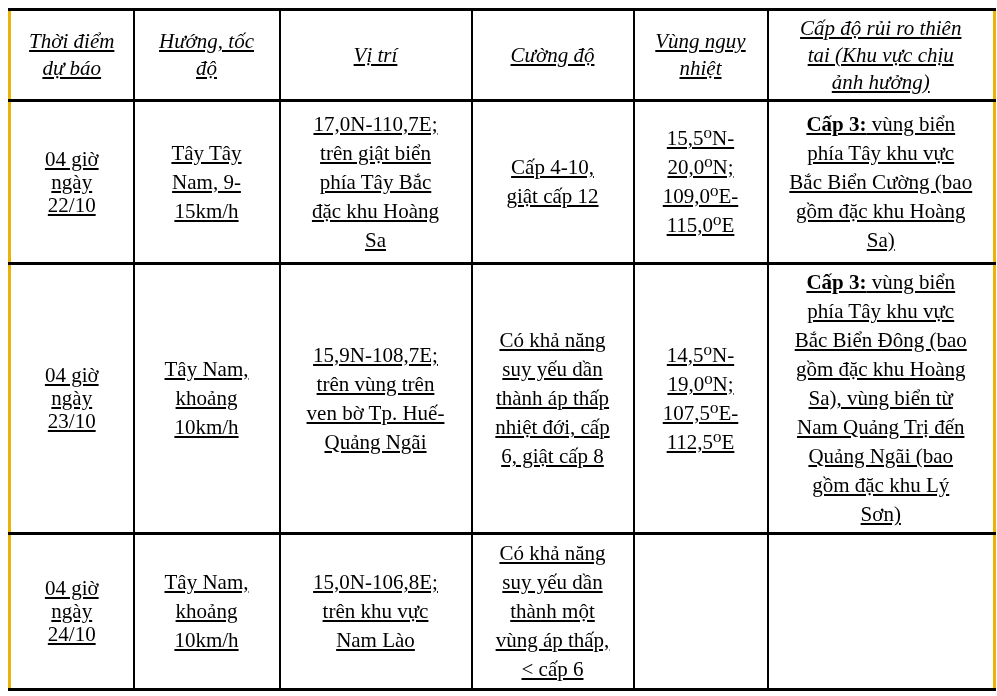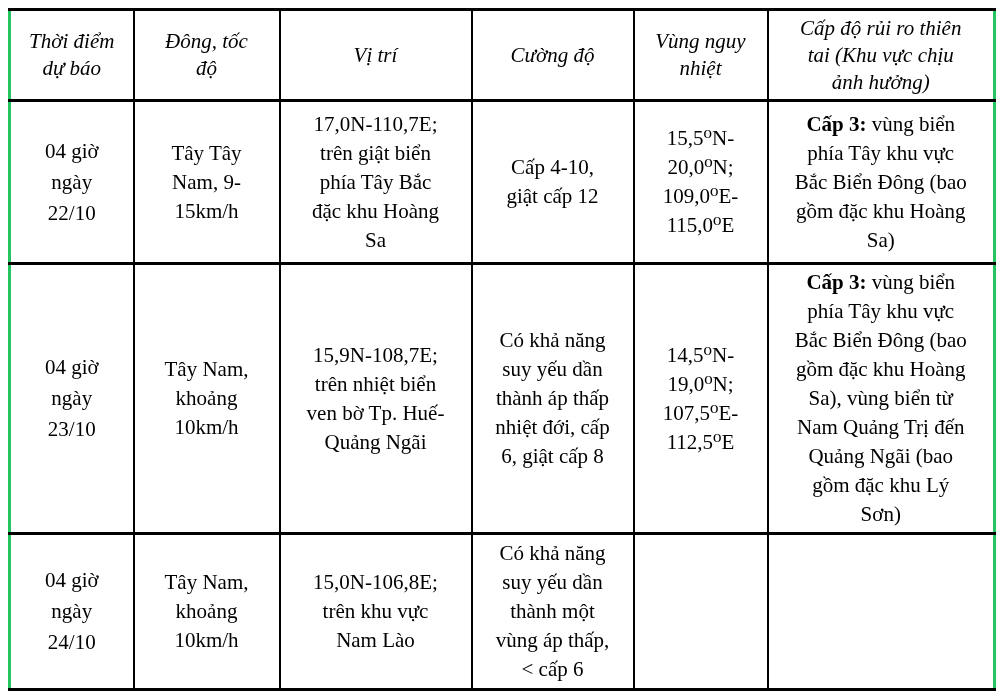--- a/index.html
+++ b/index.html
@@ -18,22 +18,23 @@
     font-family: "Liberation Serif", "DejaVu Serif", serif;
     color: #000000;
   }
   table.forecast {
     border-collapse: collapse;
     table-layout: fixed;
     position: absolute;
     left: 8px;
     top: 8px;
     width: 985px;
-    border: 3px solid #22c55e;
+    border: 3px solid #eab308;
     background: #ffffff;
+    text-decoration: underline;
   }
   col.c1 { width: 124px; }
   col.c2 { width: 146px; }
   col.c3 { width: 192px; }
   col.c4 { width: 162px; }
   col.c5 { width: 134px; }
   col.c6 { width: 227px; }
   tr.r-header { height: 91px; }
   tr.r-1 { height: 163px; }
   tr.r-2 { height: 269px; }
@@ -49,41 +50,41 @@
     font-size: 21px;
     line-height: 29px;
     color: #000000;
     overflow: hidden;
   }
   th {
     font-style: italic;
     font-weight: normal;
     line-height: 27px;
   }
-  td.time-cell { line-height: 31px; }
+  td.time-cell { line-height: 23px; }
   .bold { font-weight: bold; }
 </style>
 </head>
 <body>
 
 <div class="page">
   <table class="forecast">
     <colgroup>
       <col class="c1">
         <col class="c2">
         <col class="c3">
         <col class="c4">
         <col class="c5">
         <col class="c6">
     </colgroup>
     <tbody>
       <tr class="r-header">
         <th>Thời điểm
 dự báo</th>
-        <th>Đông, tốc
+        <th>Hướng, tốc
 độ</th>
         <th>Vị trí</th>
         <th>Cường độ</th>
         <th>Vùng nguy
 nhiệt</th>
         <th>Cấp độ rủi ro thiên
 tai (Khu vực chịu
 ảnh hưởng)</th>
       </tr>
 
@@ -100,34 +101,34 @@
 đặc khu Hoàng
 Sa</td>
         <td>Cấp 4-10,
 giật cấp 12</td>
         <td>15,5⁰N-
 20,0⁰N;
 109,0⁰E-
 115,0⁰E</td>
         <td><span class="bold">Cấp 3:</span><span> vùng biển
 phía Tây khu vực
-Bắc Biển Đông (bao
+Bắc Biển Cường (bao
 gồm đặc khu Hoàng
 Sa)</span></td>
       </tr>
 
       <tr class="r-2">
         <td class="time-cell">04 giờ
 ngày
 23/10</td>
         <td>Tây Nam,
 khoảng
 10km/h</td>
         <td>15,9N-108,7E;
-trên nhiệt biển
+trên vùng trên
 ven bờ Tp. Huế-
 Quảng Ngãi</td>
         <td>Có khả năng
 suy yếu dần
 thành áp thấp
 nhiệt đới, cấp
 6, giật cấp 8</td>
         <td>14,5⁰N-
 19,0⁰N;
 107,5⁰E-

